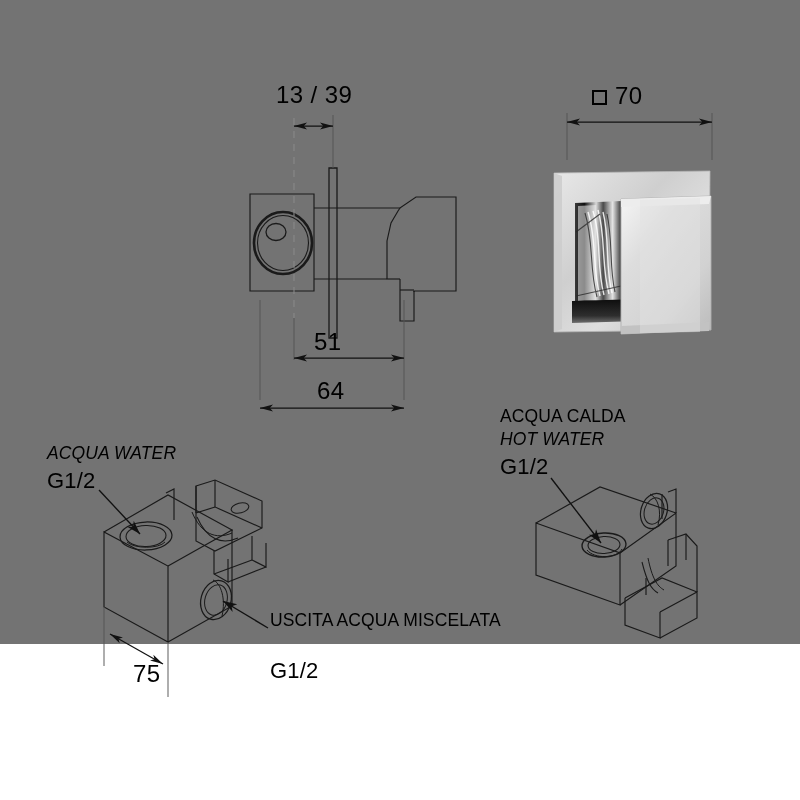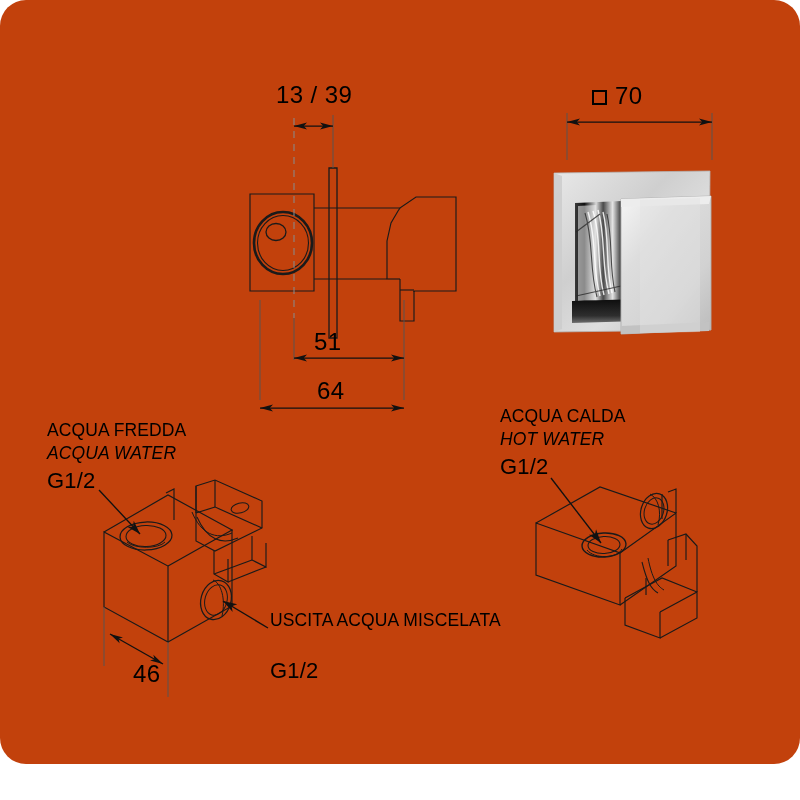--- a/index.html
+++ b/index.html
@@ -12,23 +12,22 @@
     width: 800px;
     height: 800px;
     position: relative;
     font-family: "Liberation Sans", sans-serif;
     overflow: hidden;
   }
   #sheet {
     position: absolute;
     left: 0; top: 0;
     width: 800px;
-    height: 764px;
-    background: #c2410c;
-    border-radius: 26px;
+    height: 644px;
+    background: #737373;
   }
   .svg-layer {
     position: absolute;
     left: 0; top: 0;
     width: 800px;
     height: 800px;
   }
   .txt {
     position: absolute;
     color: #000000;
@@ -278,23 +277,22 @@
   <div class="txt dim-txt" style="left:276px; top:82px;">13 / 39</div>
 
   <div class="txt dim-txt" style="left:314px; top:329px;">51</div>
 
   <div class="txt dim-txt" style="left:317px; top:378px;">64</div>
 
   <div class="txt dim-txt" style="left:592px; top:83px;">
     <span class="sq-sym"></span><span>70</span>
   </div>
 
-  <div class="txt dim-txt" style="left:133px; top:661px;">46</div>
-
-  <div class="txt lbl-main" style="left:47px; top:421px;">ACQUA FREDDA</div>
+  <div class="txt dim-txt" style="left:133px; top:661px;">75</div>
+
   <div class="txt lbl-it" style="left:47px; top:444px;">ACQUA WATER</div>
   <div class="txt lbl-g" style="left:47px; top:469px;">G1/2</div>
 
   <div class="txt lbl-main" style="left:500px; top:407px;text-align:right;">ACQUA CALDA</div>
   <div class="txt lbl-it" style="left:500px; top:430px;">HOT WATER</div>
   <div class="txt lbl-g" style="left:500px; top:455px;">G1/2</div>
 
   <div class="txt lbl-main" style="left:270px; top:611px;">USCITA ACQUA MISCELATA</div>
   <div class="txt lbl-g" style="left:270px; top:659px;">G1/2</div>
 

